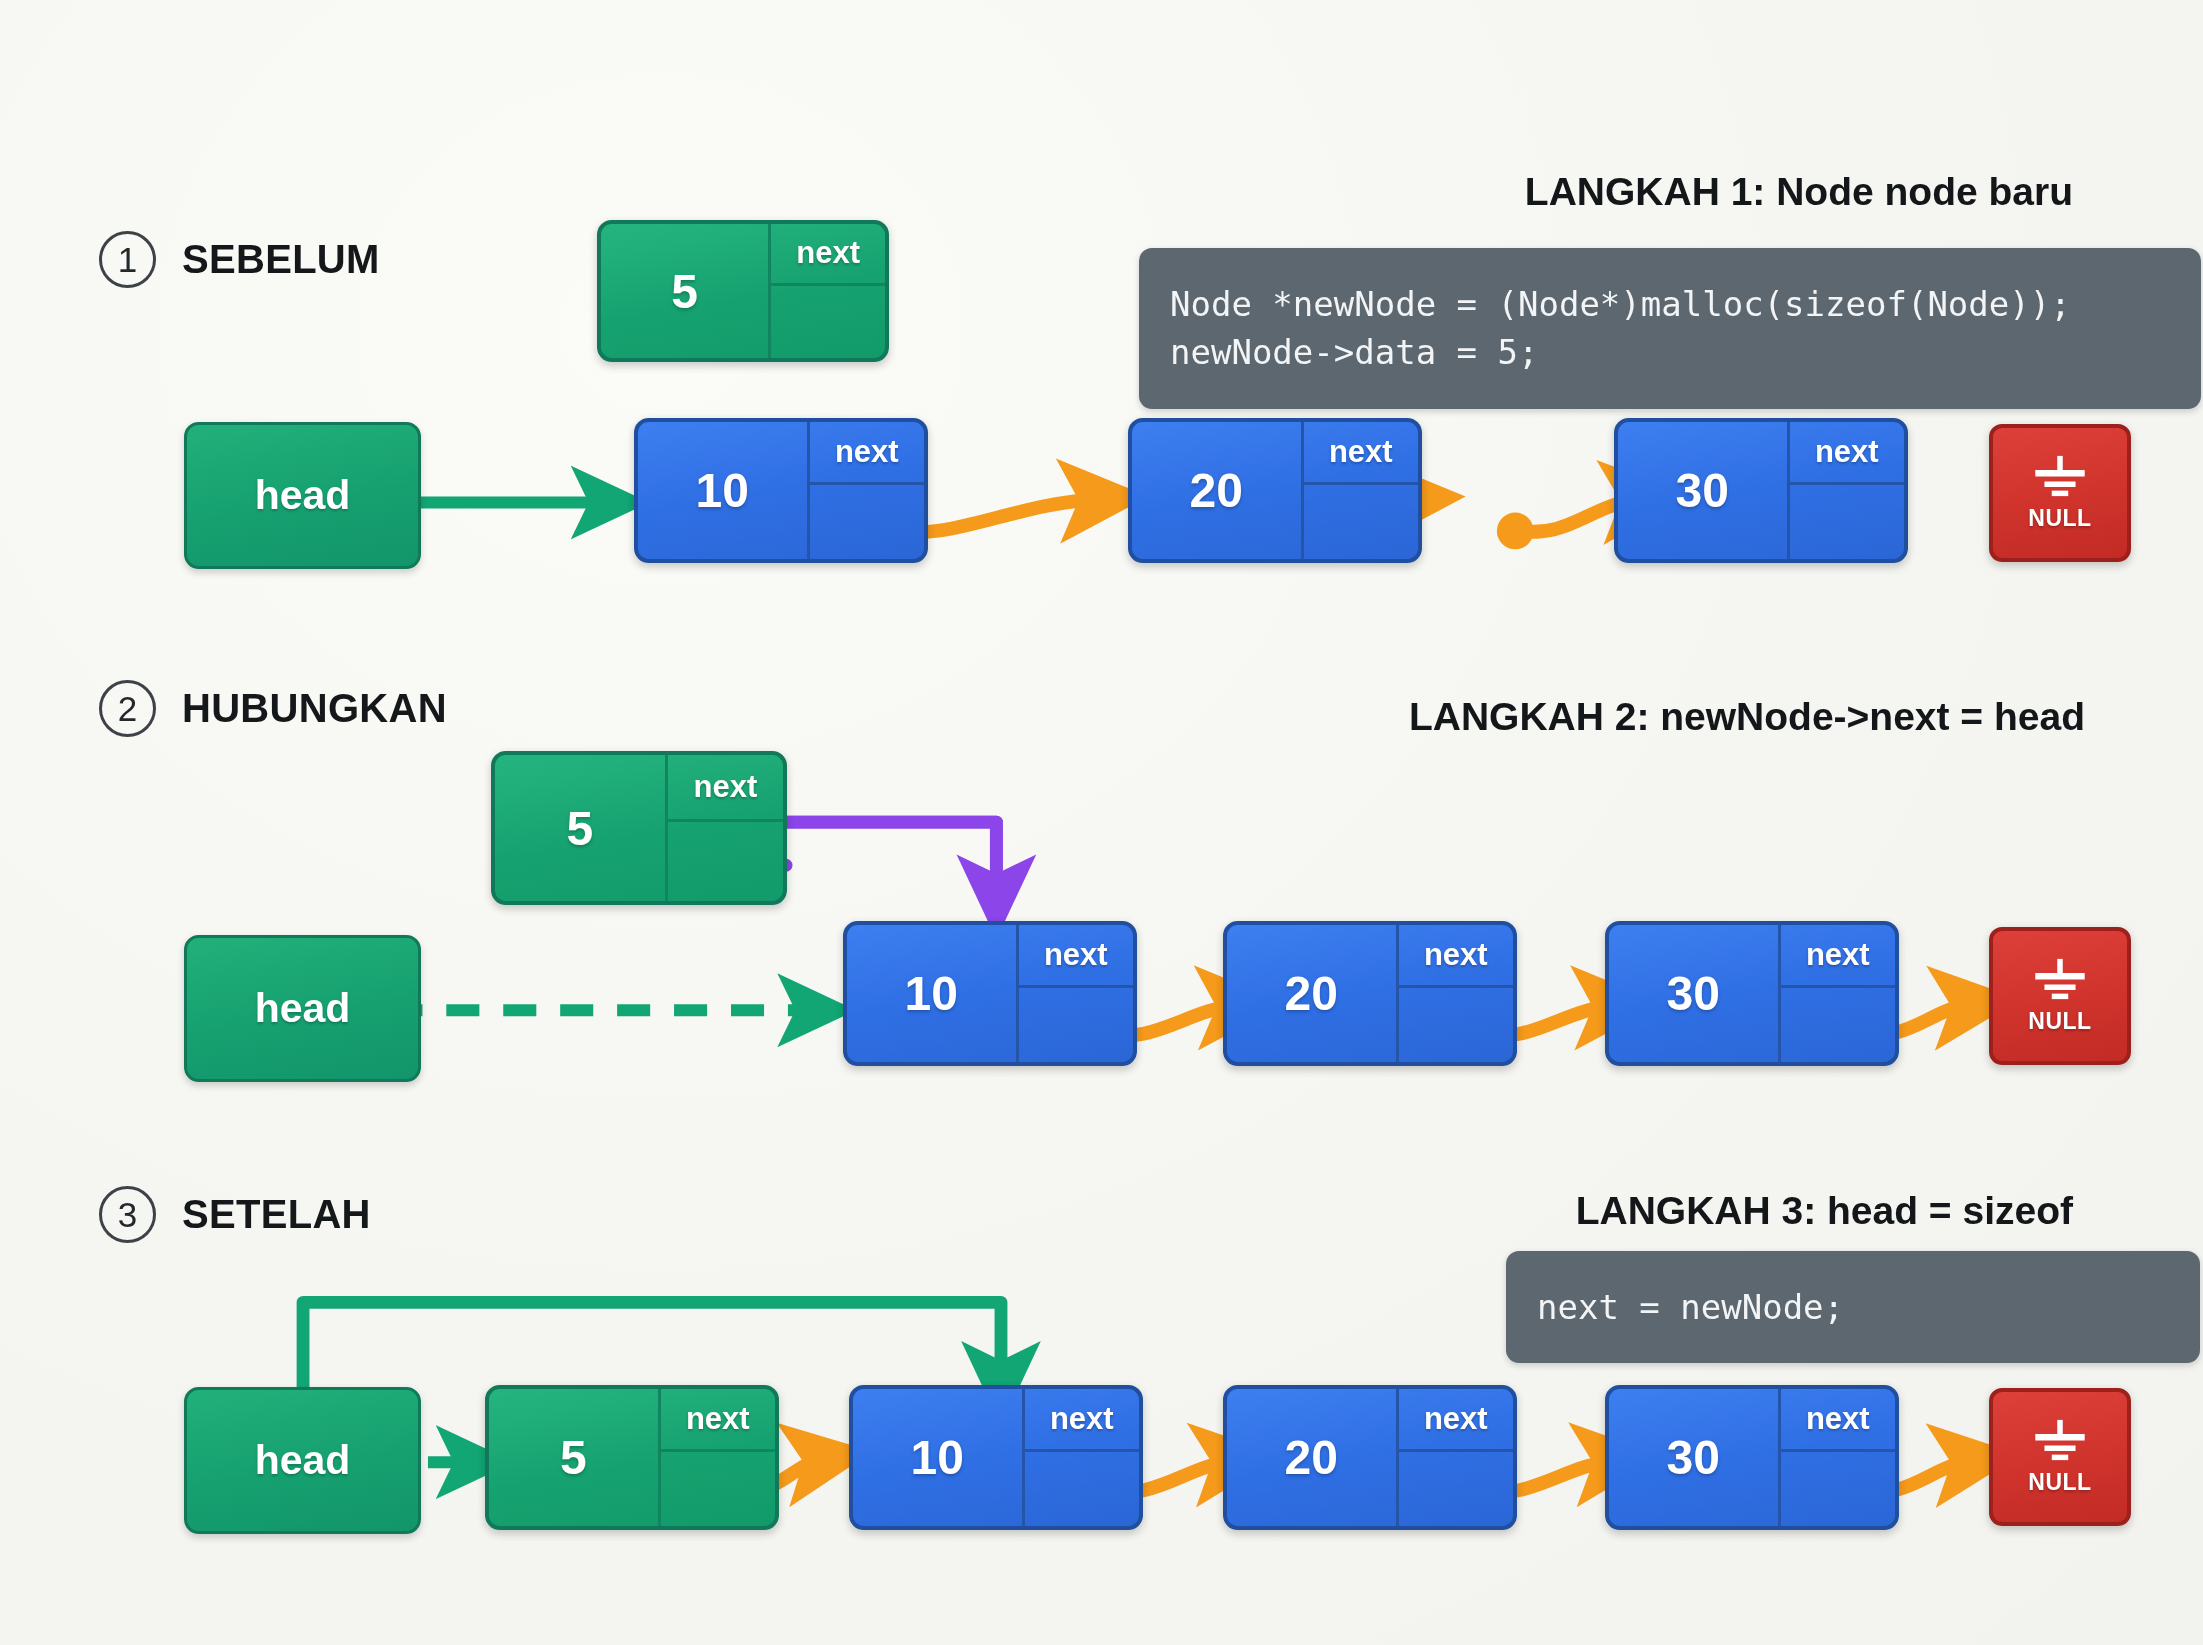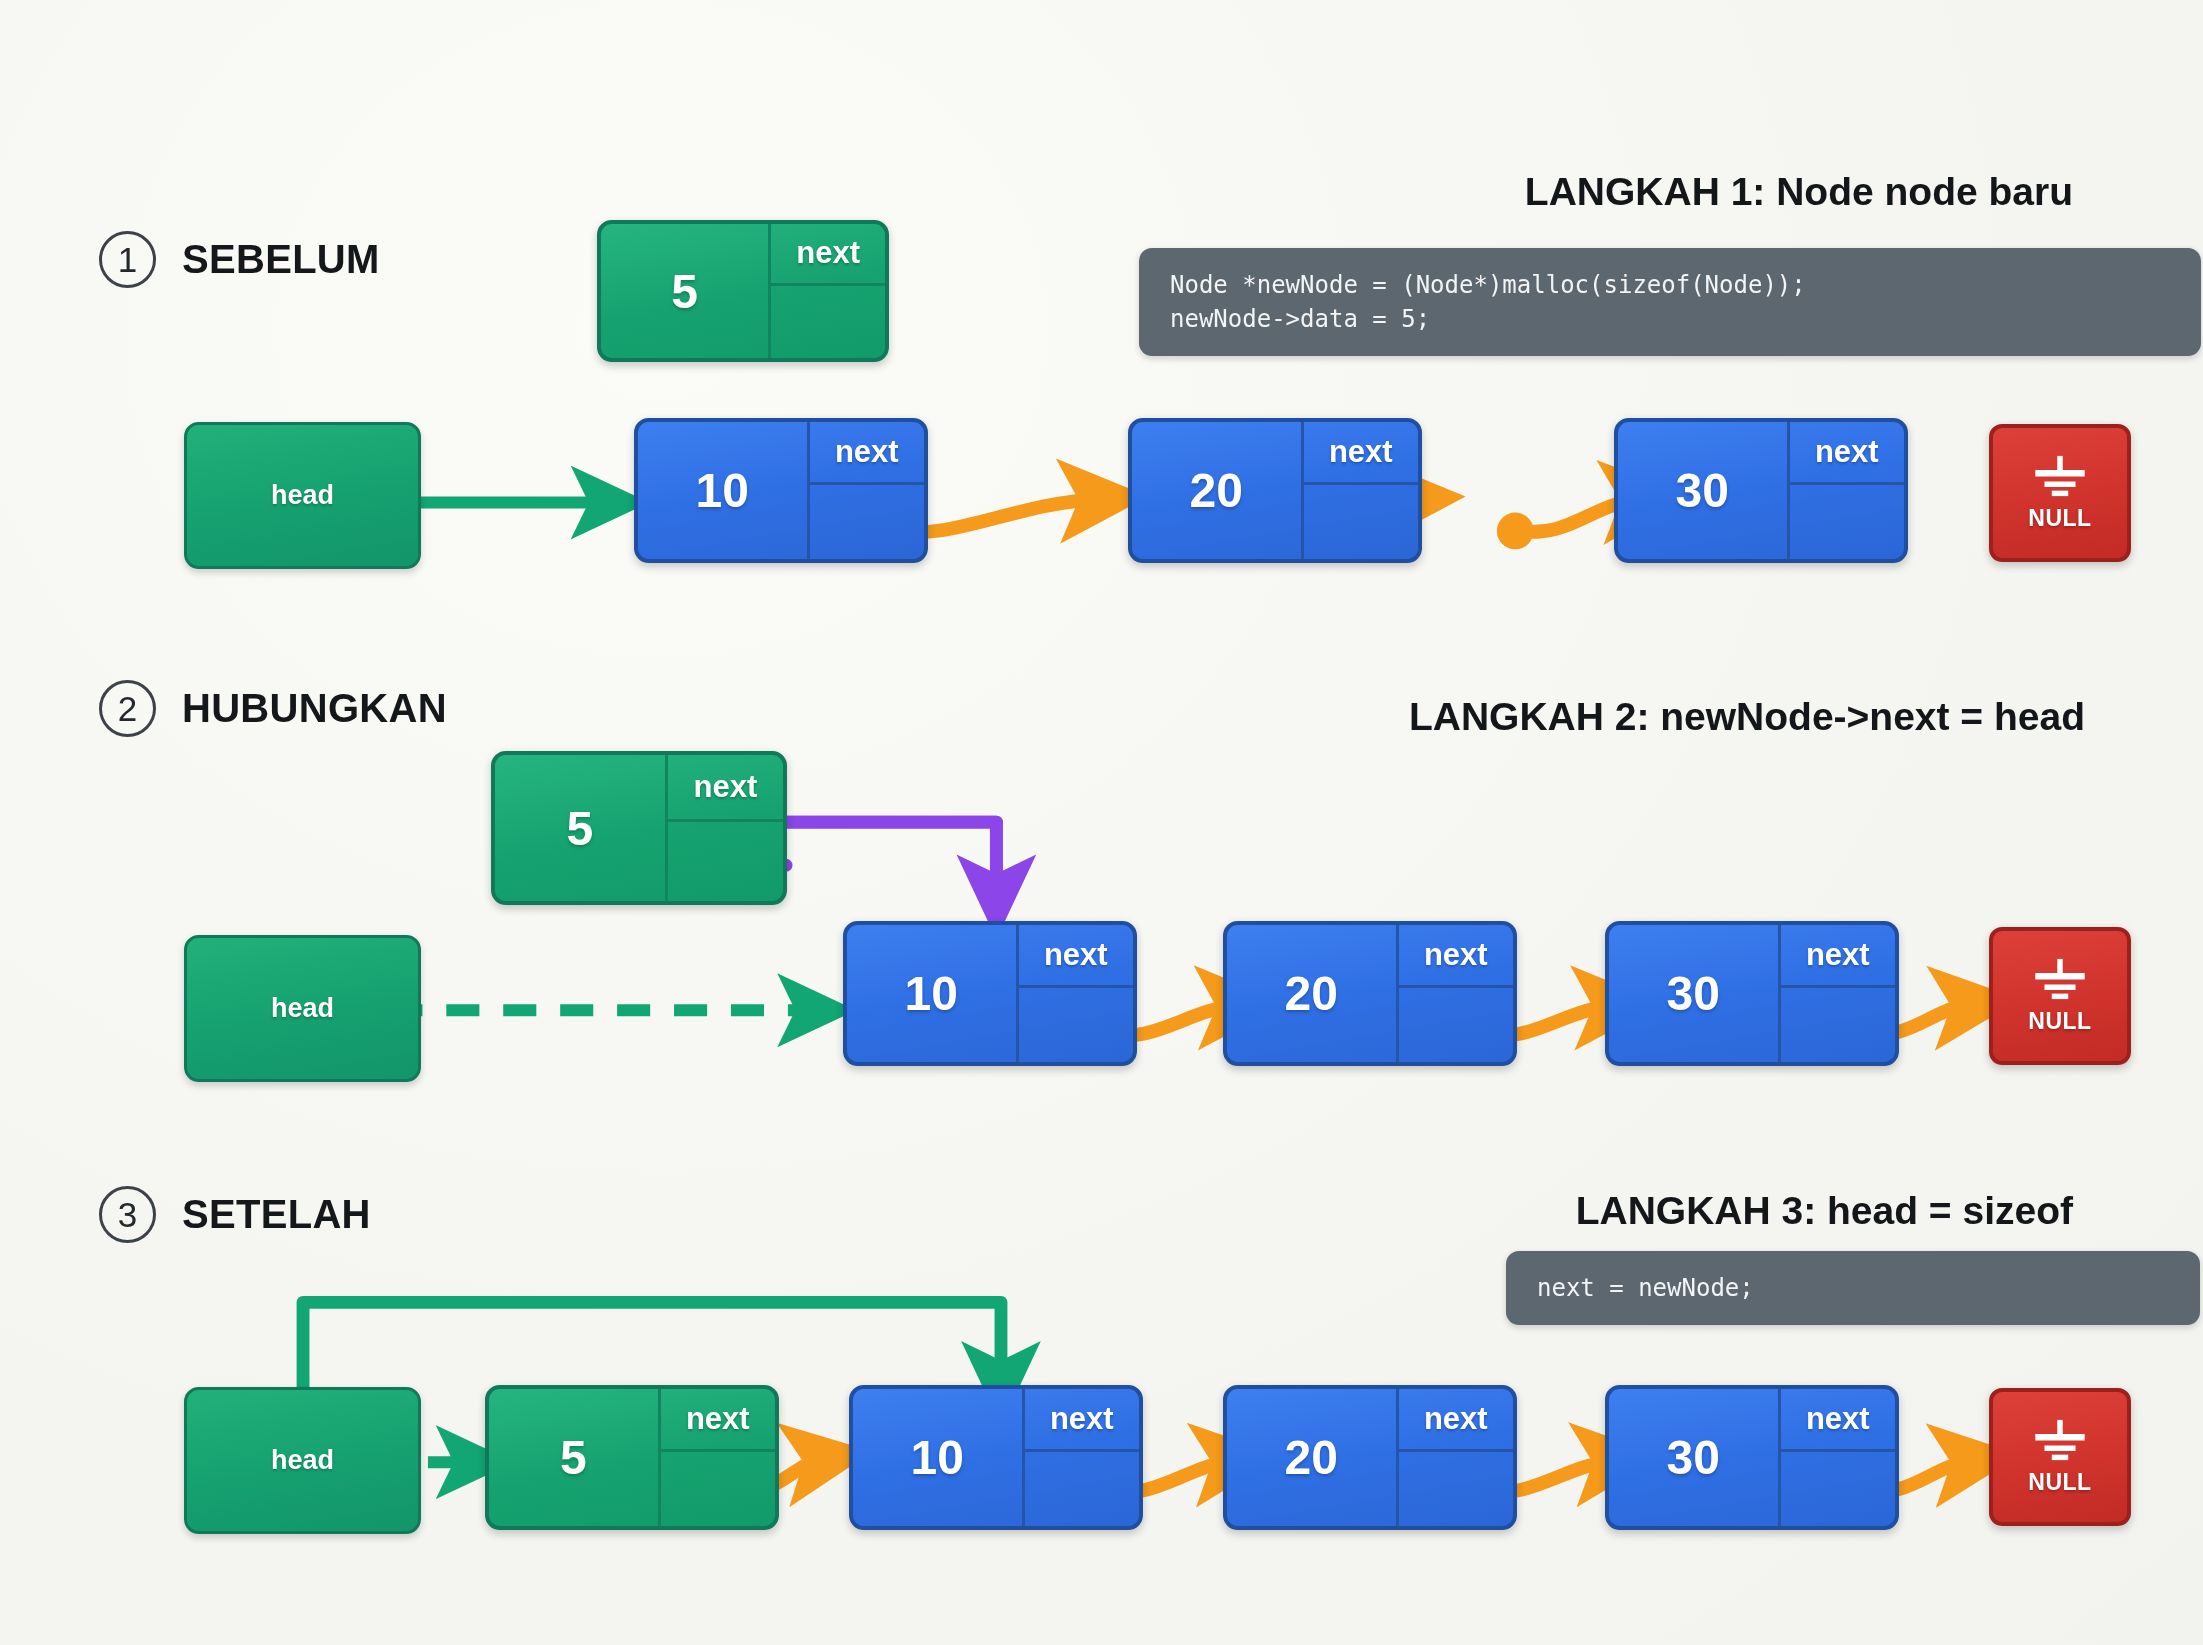--- a/index.html
+++ b/index.html
@@ -42,33 +42,33 @@
     white-space: nowrap;
   }
 
   
   .code-box {
     position: absolute;
     background: #5d6770;
     border-radius: 13px;
     color: #f2f4f5;
     font-family: "DejaVu Sans Mono", "Liberation Mono", monospace;
-    font-size: 24px;
+    font-size: 34px;
     line-height: 1.42;
-    padding: 20px 31px;
+    padding: 32px 31px;
     box-shadow: 0 2.8px 6.4px rgba(0,0,0,0.16);
     white-space: pre;
   }
 
   
   .pointer-box {
     position: absolute;
     border-radius: 14.7px;
     display: flex; align-items: center; justify-content: center;
-    color: #ffffff; font-size: 27px; font-weight: bold;
+    color: #ffffff; font-size: 41px; font-weight: bold;
     background: linear-gradient(170deg, #22b07a 0%, #16a070 55%, #12956a 100%);
     border: 3.7px solid #11795a;
     box-shadow: 0 3.7px 7.3px rgba(0,0,0,0.17);
     text-shadow: 0 1.8px 2.8px rgba(0,0,0,0.22);
   }
 
   .node {
     position: absolute;
     border-radius: 14.7px;
     display: flex;

